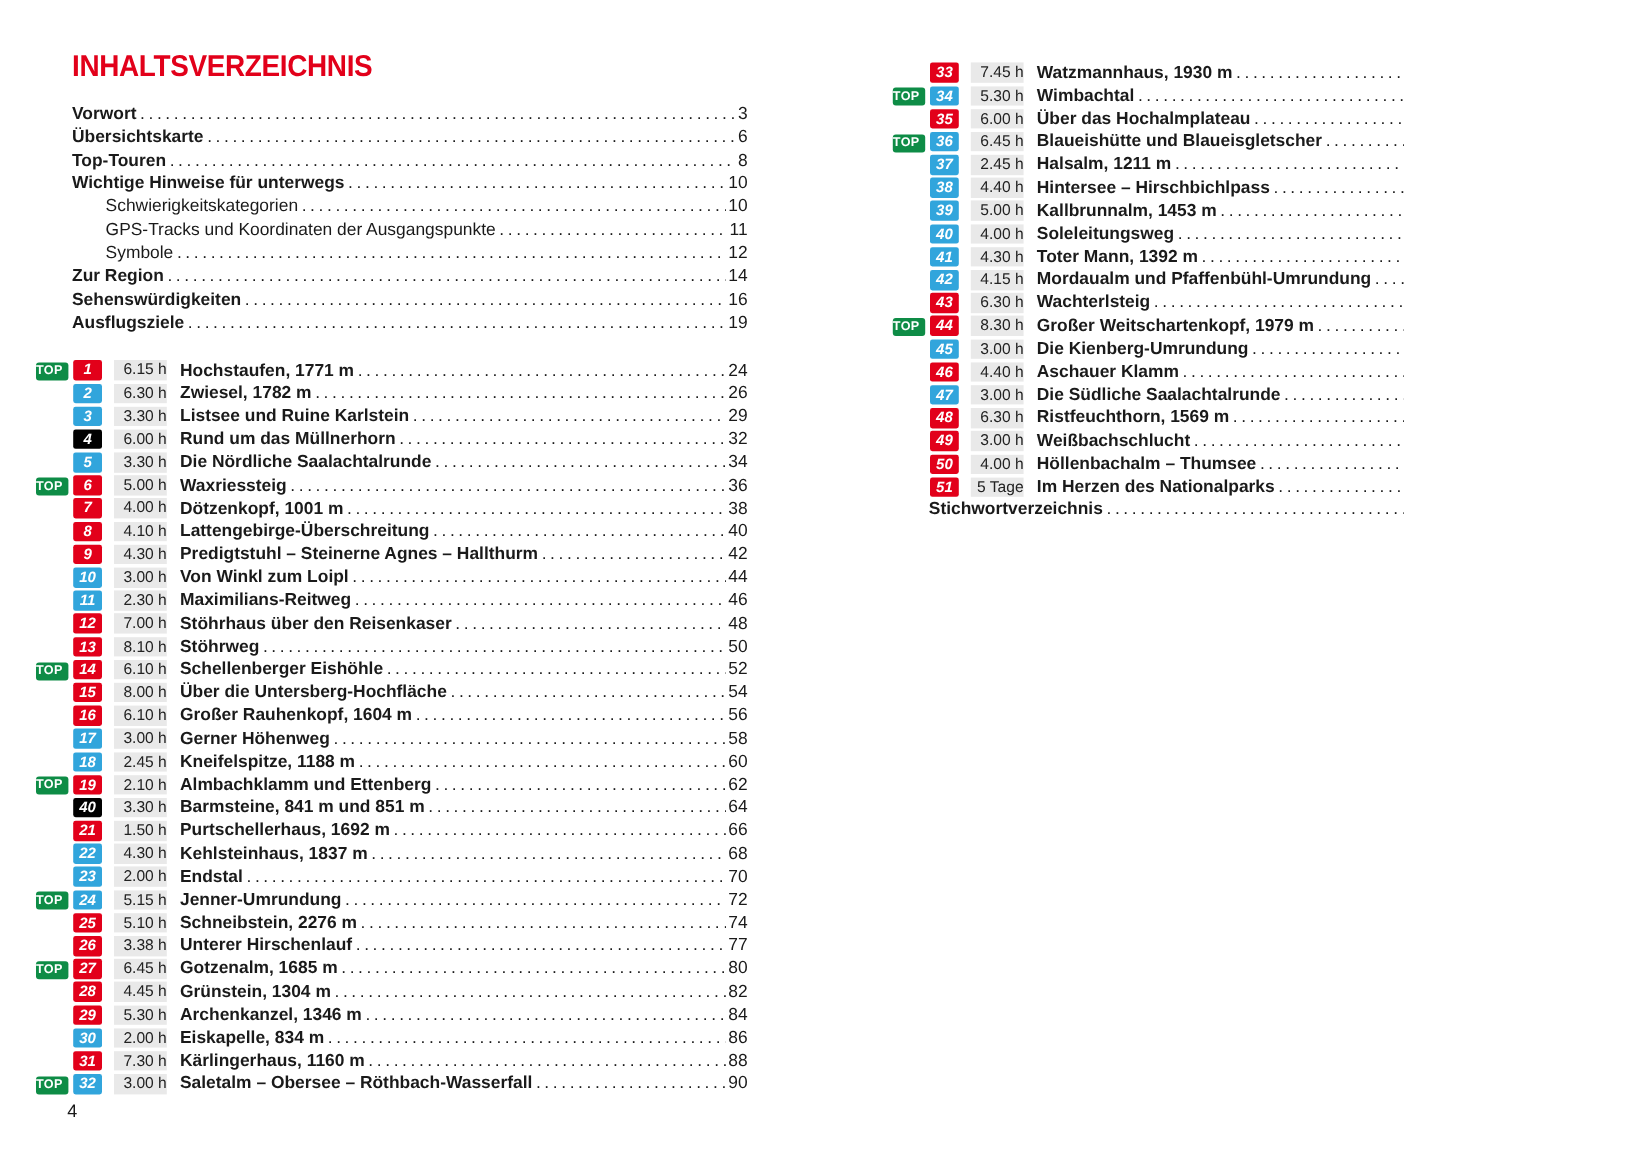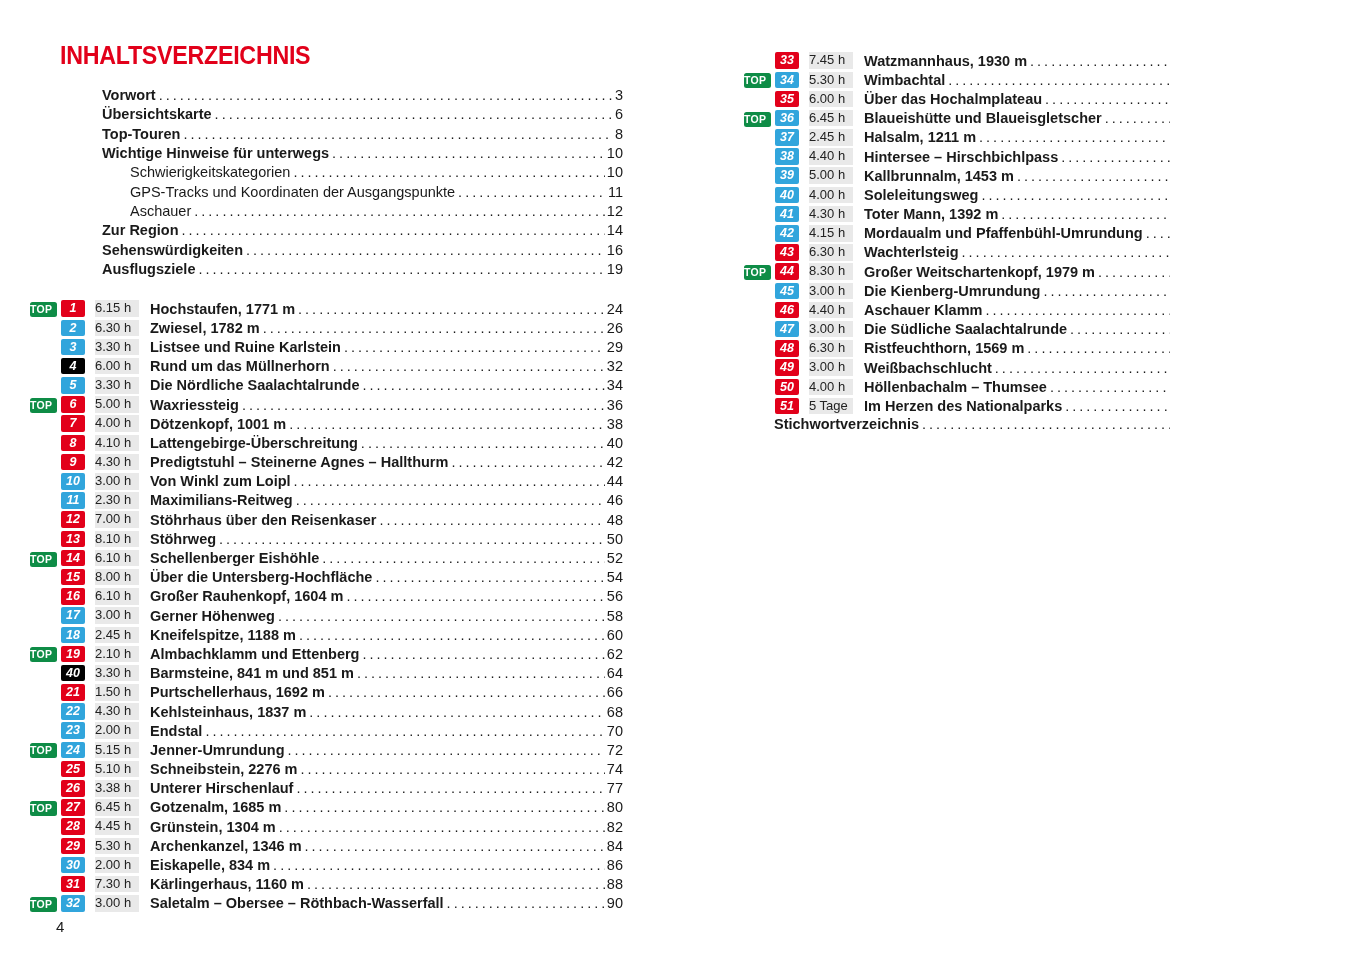--- a/index.html
+++ b/index.html
@@ -33,21 +33,20 @@
     position: absolute;
     left: 60px;
     top: 87px;
     width: 563px;
   }
   .intro-row {
     display: flex;
     align-items: baseline;
     height: 19.35px;
     font-size: 14.5px;
-    margin-left: 42px;
   }
   .intro-row .intro-label {
     font-weight: bold;
     white-space: nowrap;
   }
   .intro-row.sub { padding-left: 28px; }
   .intro-row.sub .intro-label { font-weight: normal; }
 
   .tour-list.left {
     position: absolute;
@@ -96,21 +95,21 @@
   .num-badge.red   { background: var(--badge-red); }
   .num-badge.blue  { background: var(--badge-blue); }
   .num-badge.black { background: var(--badge-black); }
   .time {
     flex: none;
     width: 44px;
     height: 16.5px;
     line-height: 16.5px;
     margin-left: 10px;
     background: var(--time-bg);
-    text-align: left;
+    text-align: right;
     font-size: 13px;
     color: #222;
     white-space: nowrap;
   }
   .tour-title {
     margin-left: 11px;
     font-weight: bold;
     white-space: nowrap;
   }
   .dots {
@@ -179,21 +178,21 @@
     <span class="page-num">10</span>
   </div>
 
   <div class="intro-row sub">
     <span class="intro-label">GPS-Tracks und Koordinaten der Ausgangspunkte</span>
     <span class="dots">........................................................................................................................................................................................................</span>
     <span class="page-num">11</span>
   </div>
 
   <div class="intro-row sub">
-    <span class="intro-label">Aschauer</span>
+    <span class="intro-label">Symbole</span>
     <span class="dots">........................................................................................................................................................................................................</span>
     <span class="page-num">12</span>
   </div>
 
   <div class="intro-row">
     <span class="intro-label">Zur Region</span>
     <span class="dots">........................................................................................................................................................................................................</span>
     <span class="page-num">14</span>
   </div>
 

